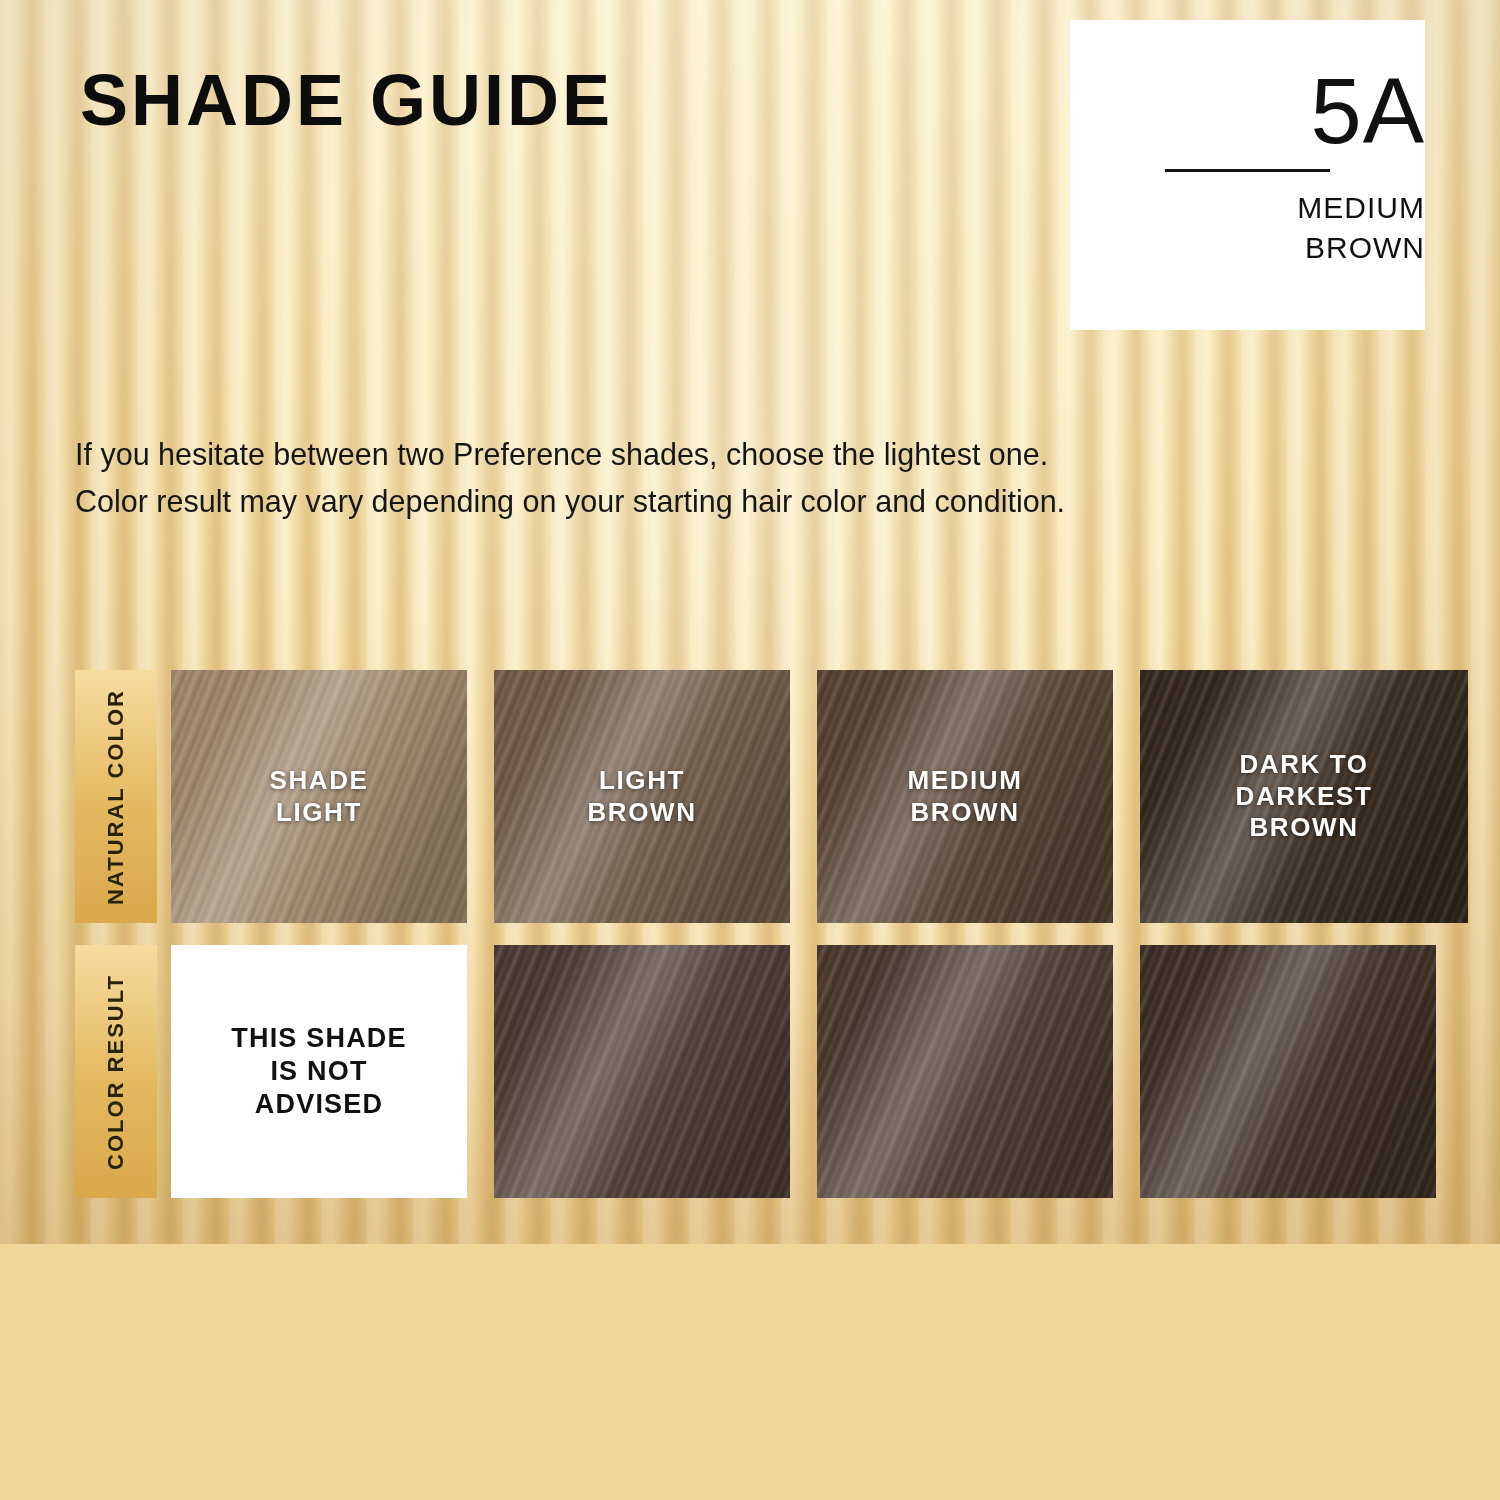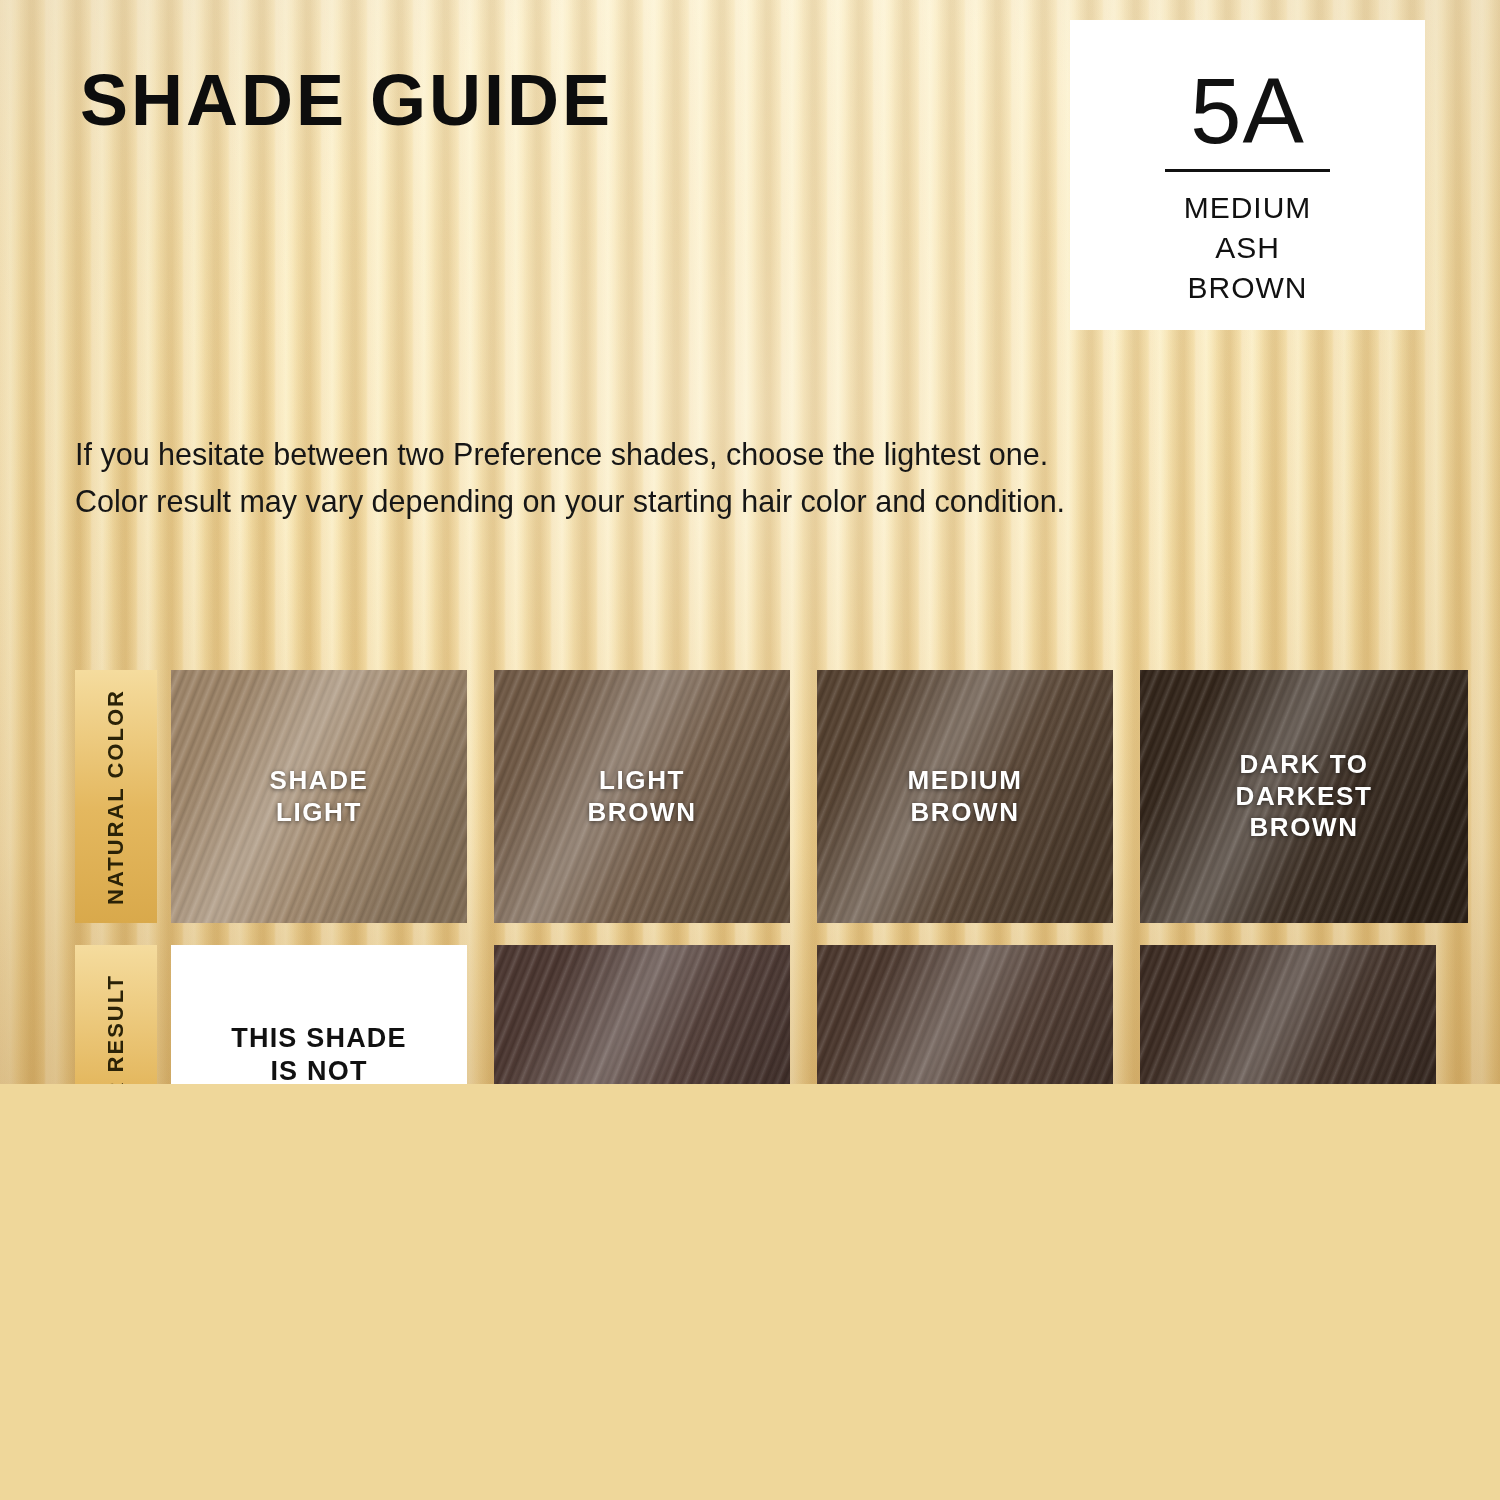--- a/index.html
+++ b/index.html
@@ -10,21 +10,21 @@
     width: 1500px;
     height: 1500px;
     font-family: "Liberation Sans", sans-serif;
     background: #efd79a;
     overflow: hidden;
   }
 
   .page {
     position: relative;
     width: 1500px;
-    height: 1084px;
+    height: 1244px;
     box-sizing: border-box;
     overflow: hidden;
     background:
       linear-gradient(to bottom,
         rgba(255,248,225,0.55) 0%,
         rgba(255,243,205,0.30) 22%,
         rgba(247,221,158,0.10) 48%,
         rgba(226,185,110,0.22) 78%,
         rgba(206,161,85,0.42) 100%),
       repeating-linear-gradient(to right,
@@ -70,21 +70,21 @@
 
   .shade-badge {
     position: absolute;
     left: 1070px;
     top: 20px;
     width: 355px;
     height: 310px;
     background: #ffffff;
     box-sizing: border-box;
     padding-top: 48px;
-    text-align: center;
+    text-align: right;
   }
   .shade-badge .code {
     font-size: 92px;
     font-weight: normal;
     line-height: 0.95;
     color: #111;
     letter-spacing: 1px;
   }
   .shade-badge .rule {
     width: 165px;
@@ -210,21 +210,20 @@
 
   <div class="content">
 
     <div class="title">SHADE GUIDE</div>
 
     <div class="shade-badge">
       <div class="code">5A</div>
       <div class="rule"></div>
       <div class="name">
         <div>MEDIUM</div>
-        <div>ASH</div>
         <div>BROWN</div>
       </div>
     </div>
 
     <div class="intro">
       <div>If you hesitate between two Preference shades, choose the lightest one.</div>
       <div>Color result may vary depending on your starting hair color and condition.</div>
     </div>
 
     <div class="grid">

